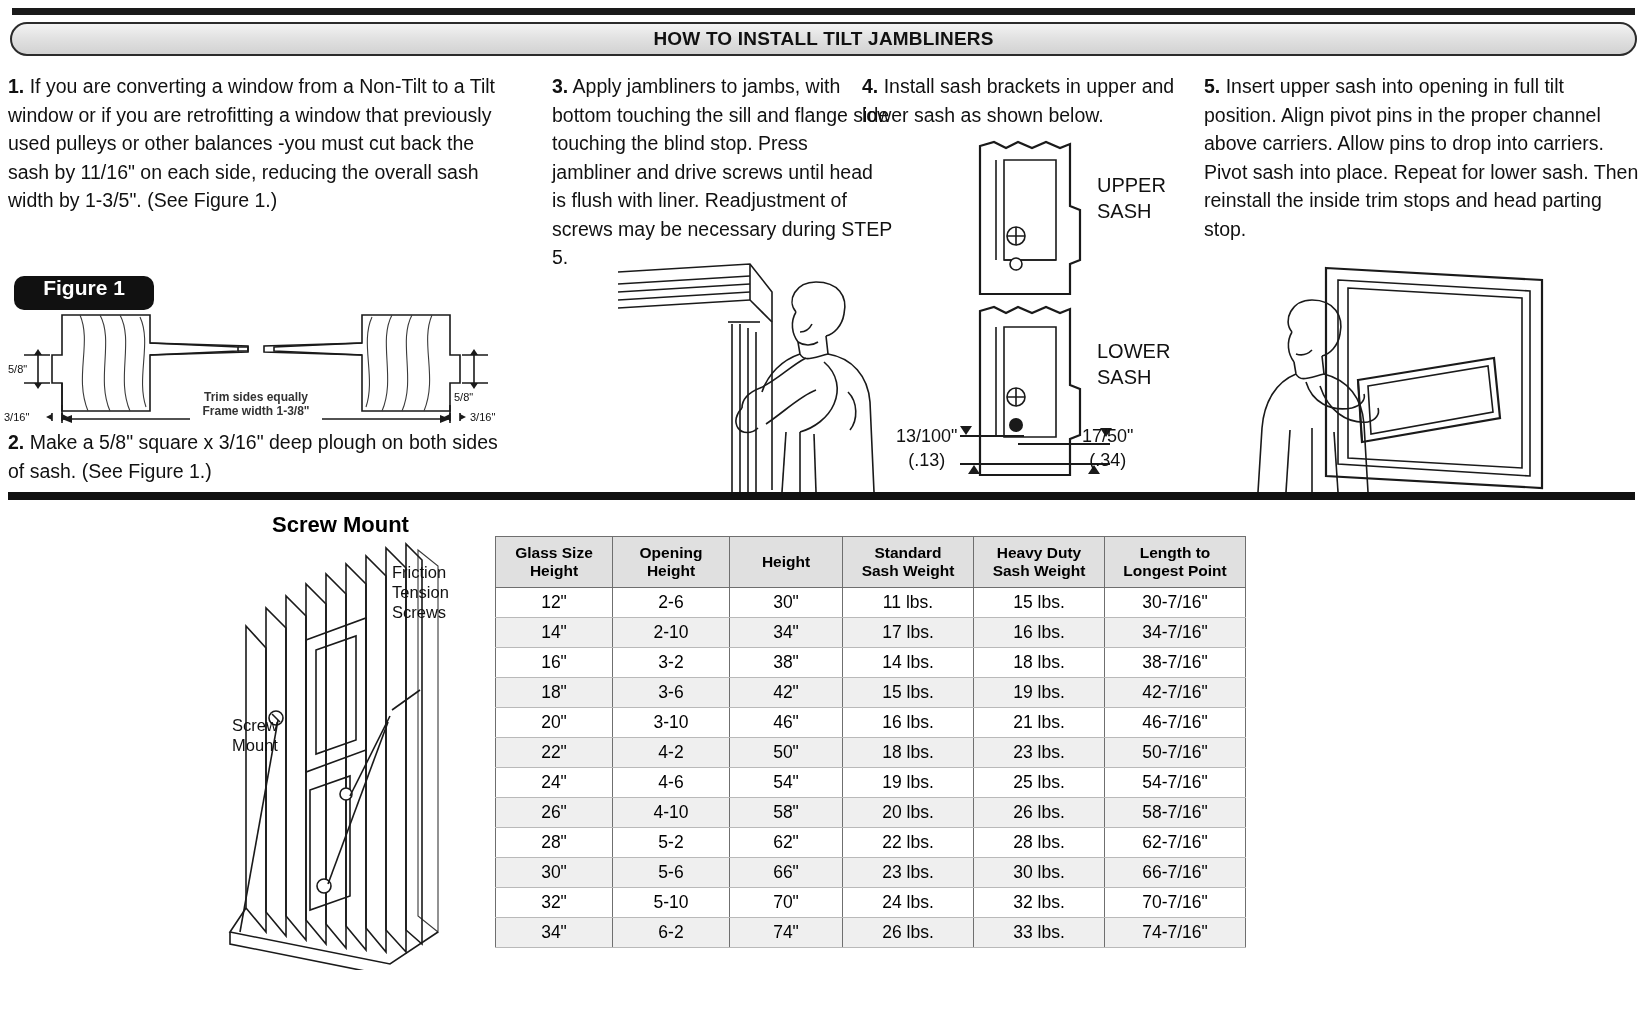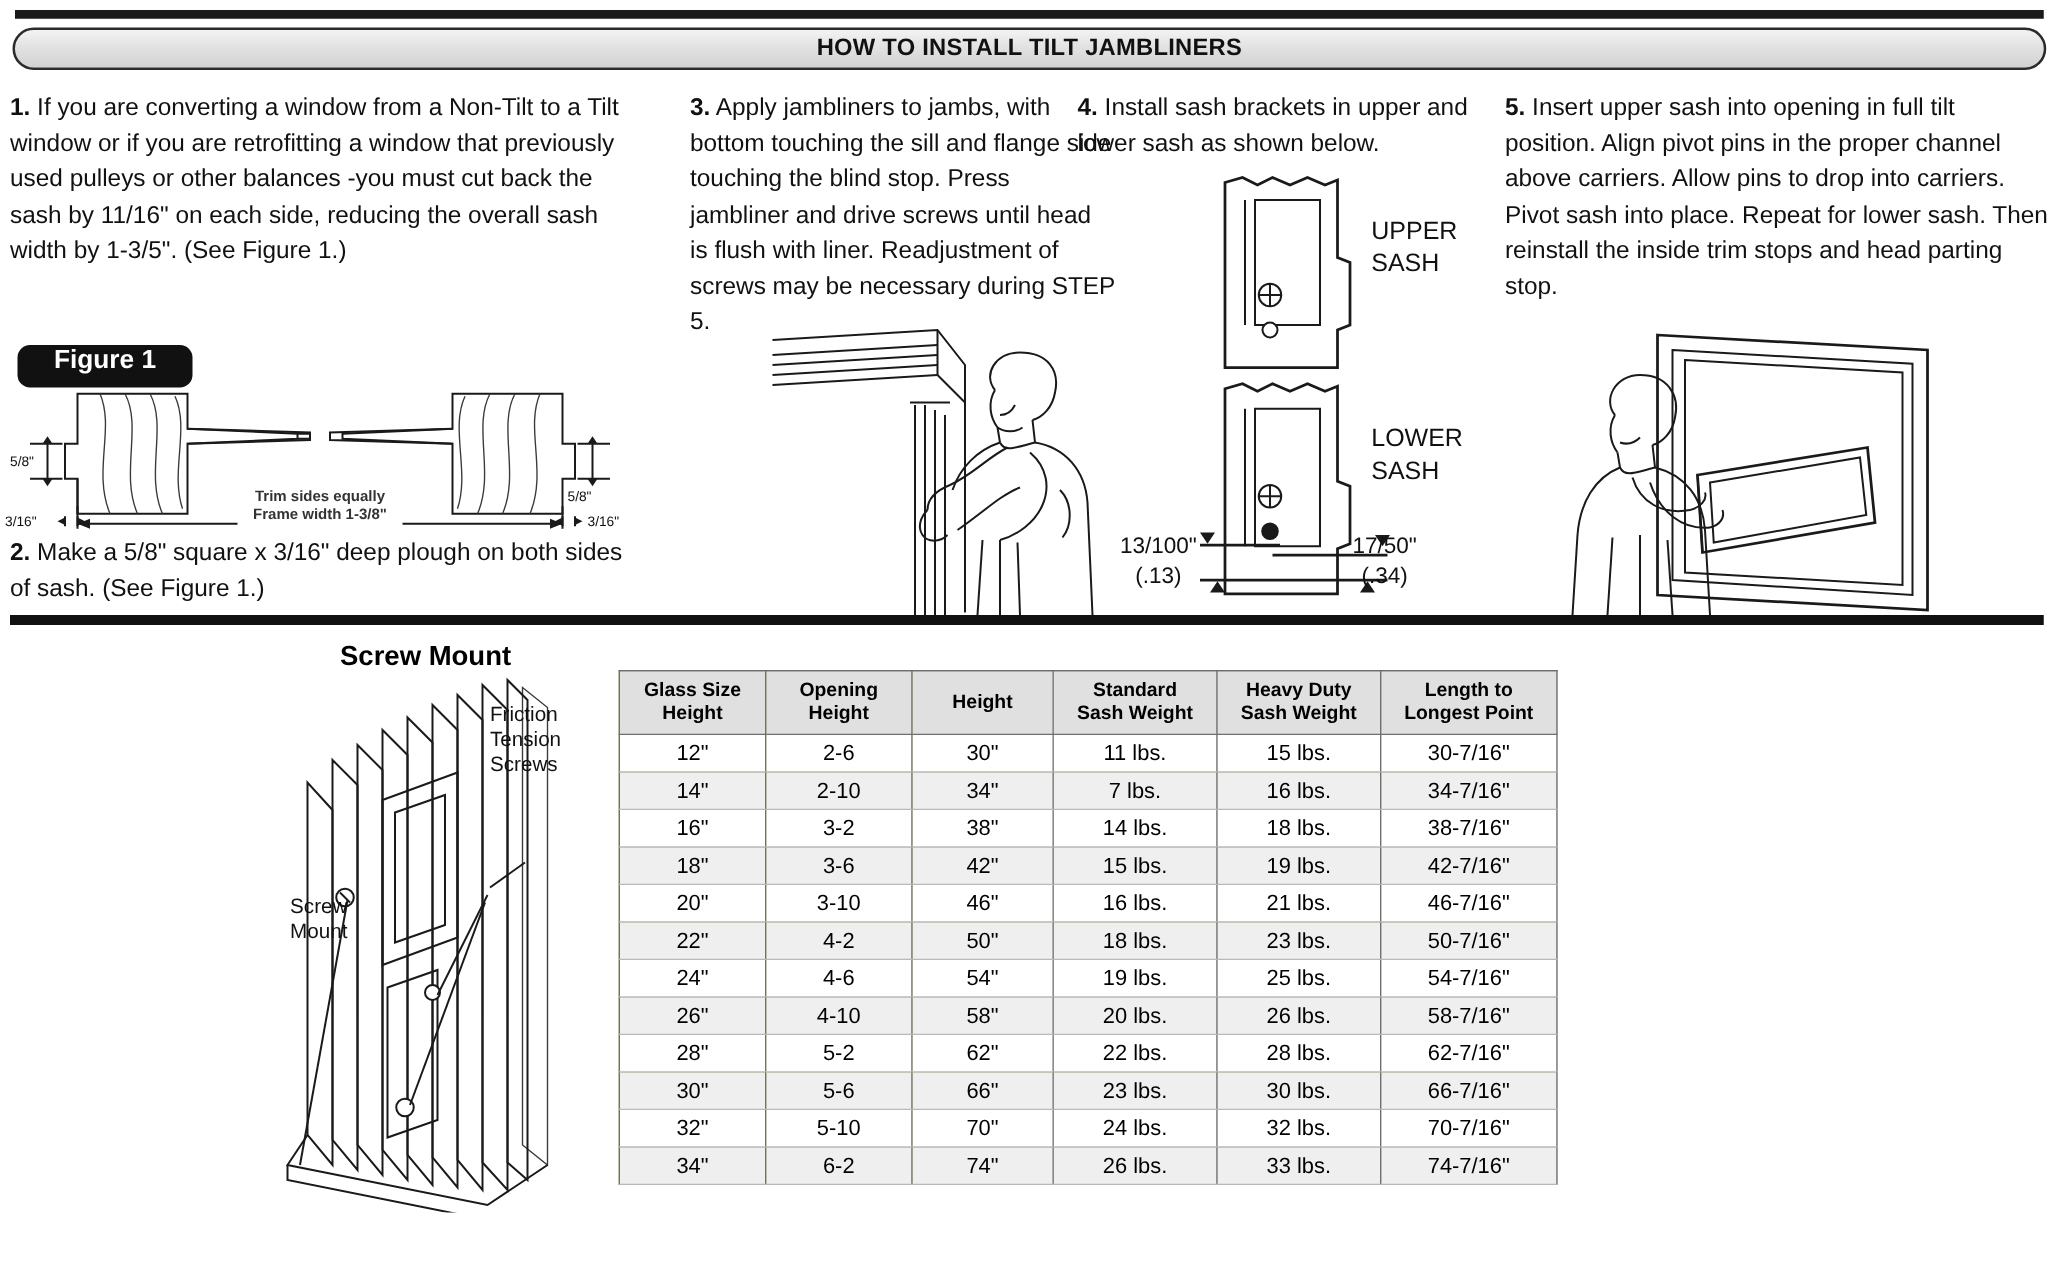--- a/index.html
+++ b/index.html
@@ -112,21 +112,21 @@
     width: 66px;
     color: #111;
   }
 
   
   .sash-table {
     position: absolute;
     left: 495px; top: 536px;
     border-collapse: collapse;
     font-size: 17px;
-    background: #4d7c0f;
+    background: #e5e5e5;
     border: 1px solid #808080;
   }
   .sash-table th {
     background: #e0e0e0;
     font-weight: bold;
     font-size: 15.5px;
     line-height: 18px;
     padding: 7px 6px;
     border: 1px solid #6f6f6f;
     text-align: center;
@@ -456,21 +456,21 @@
         <td>2-6</td>
         <td>30"</td>
         <td>11 lbs.</td>
         <td>15 lbs.</td>
         <td>30-7/16"</td>
       </tr>
       <tr>
         <td>14"</td>
         <td>2-10</td>
         <td>34"</td>
-        <td>7 lbs.</td>
+        <td>17 lbs.</td>
         <td>16 lbs.</td>
         <td>34-7/16"</td>
       </tr>
       <tr>
         <td>16"</td>
         <td>3-2</td>
         <td>38"</td>
         <td>14 lbs.</td>
         <td>18 lbs.</td>
         <td>38-7/16"</td>

